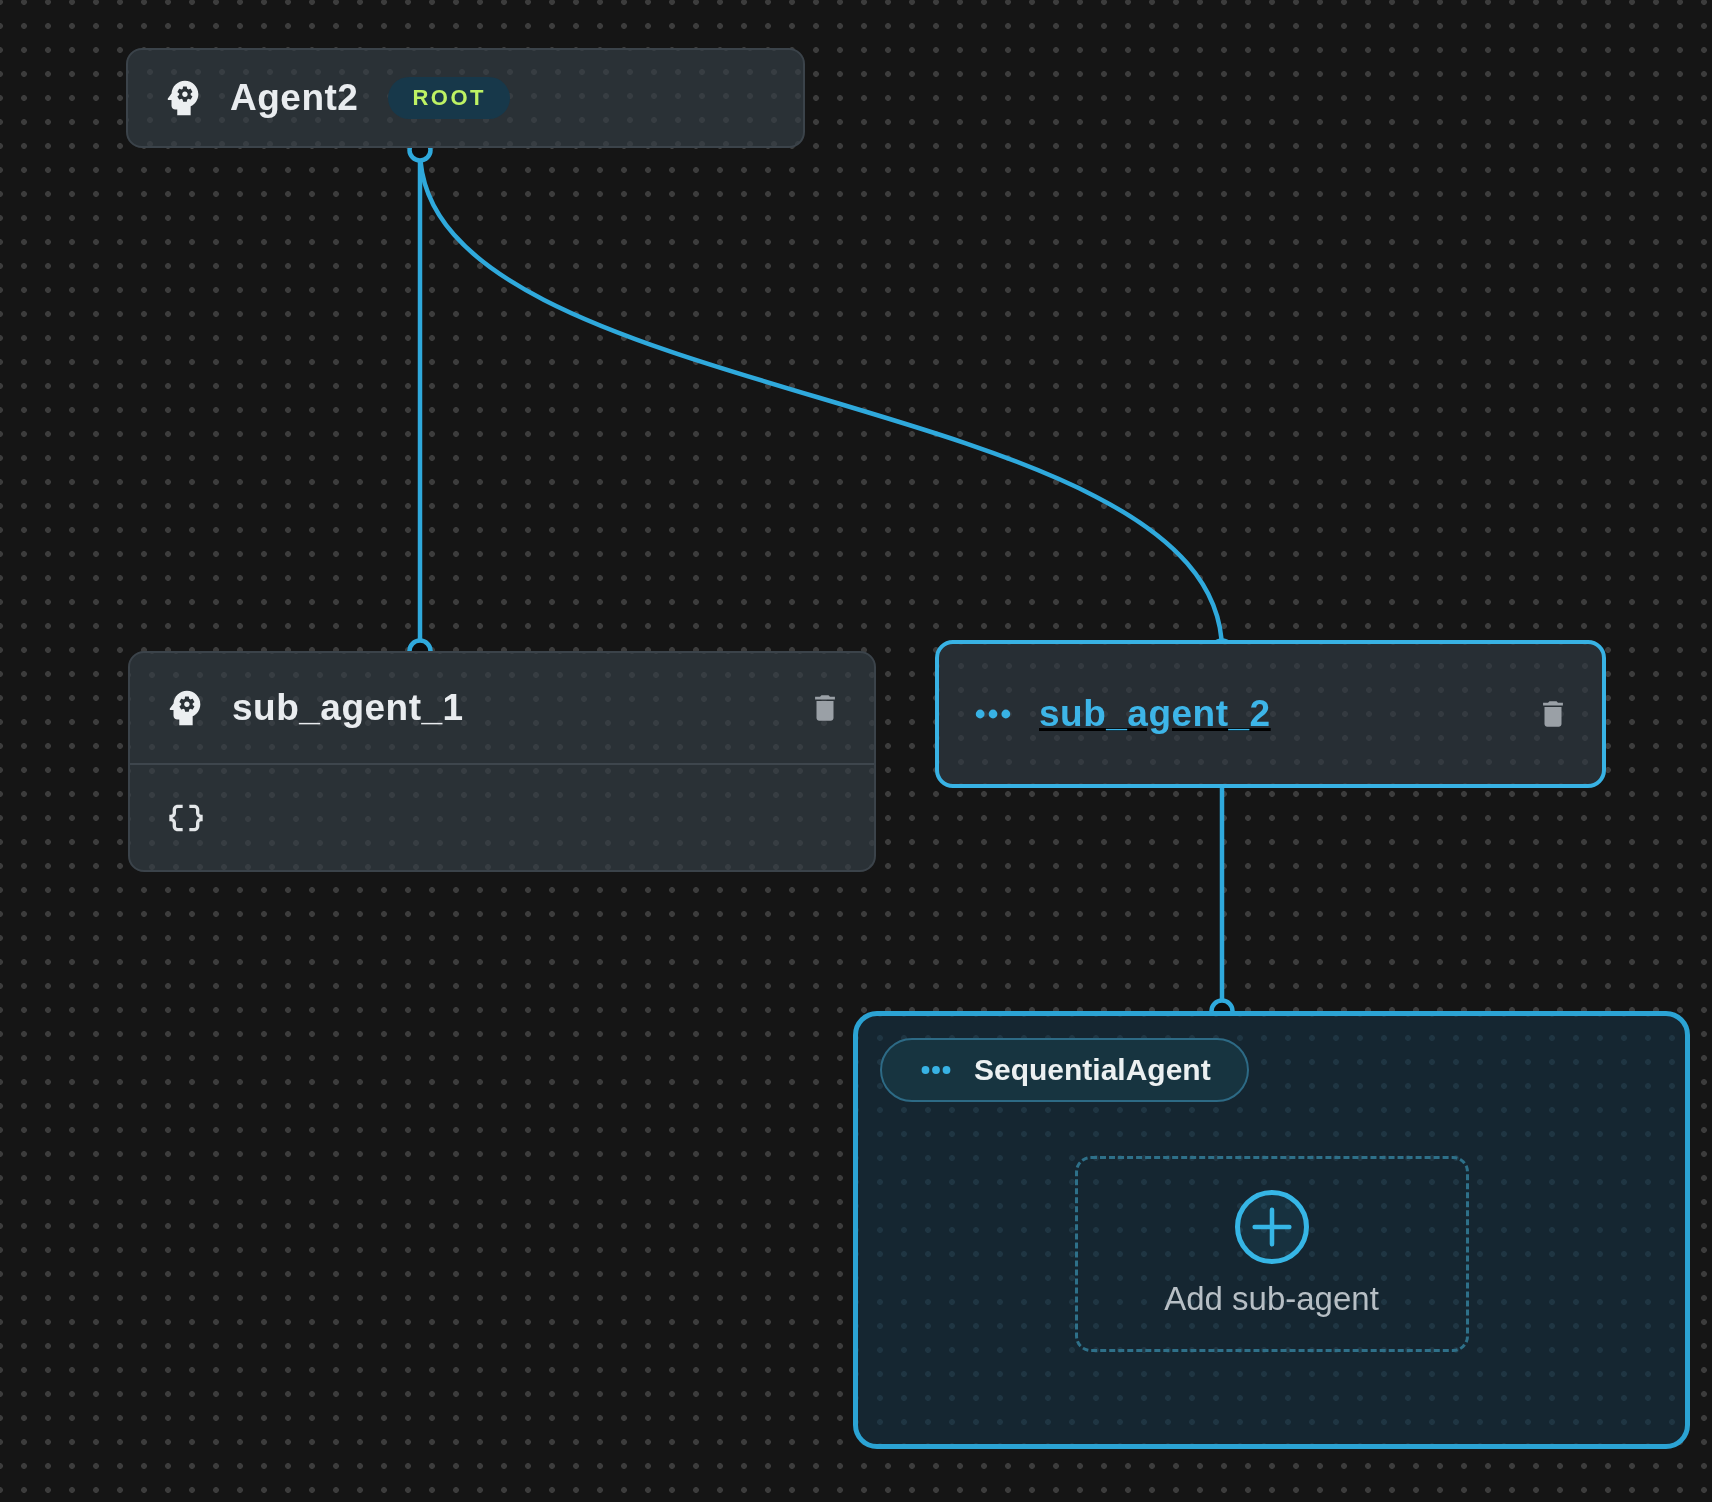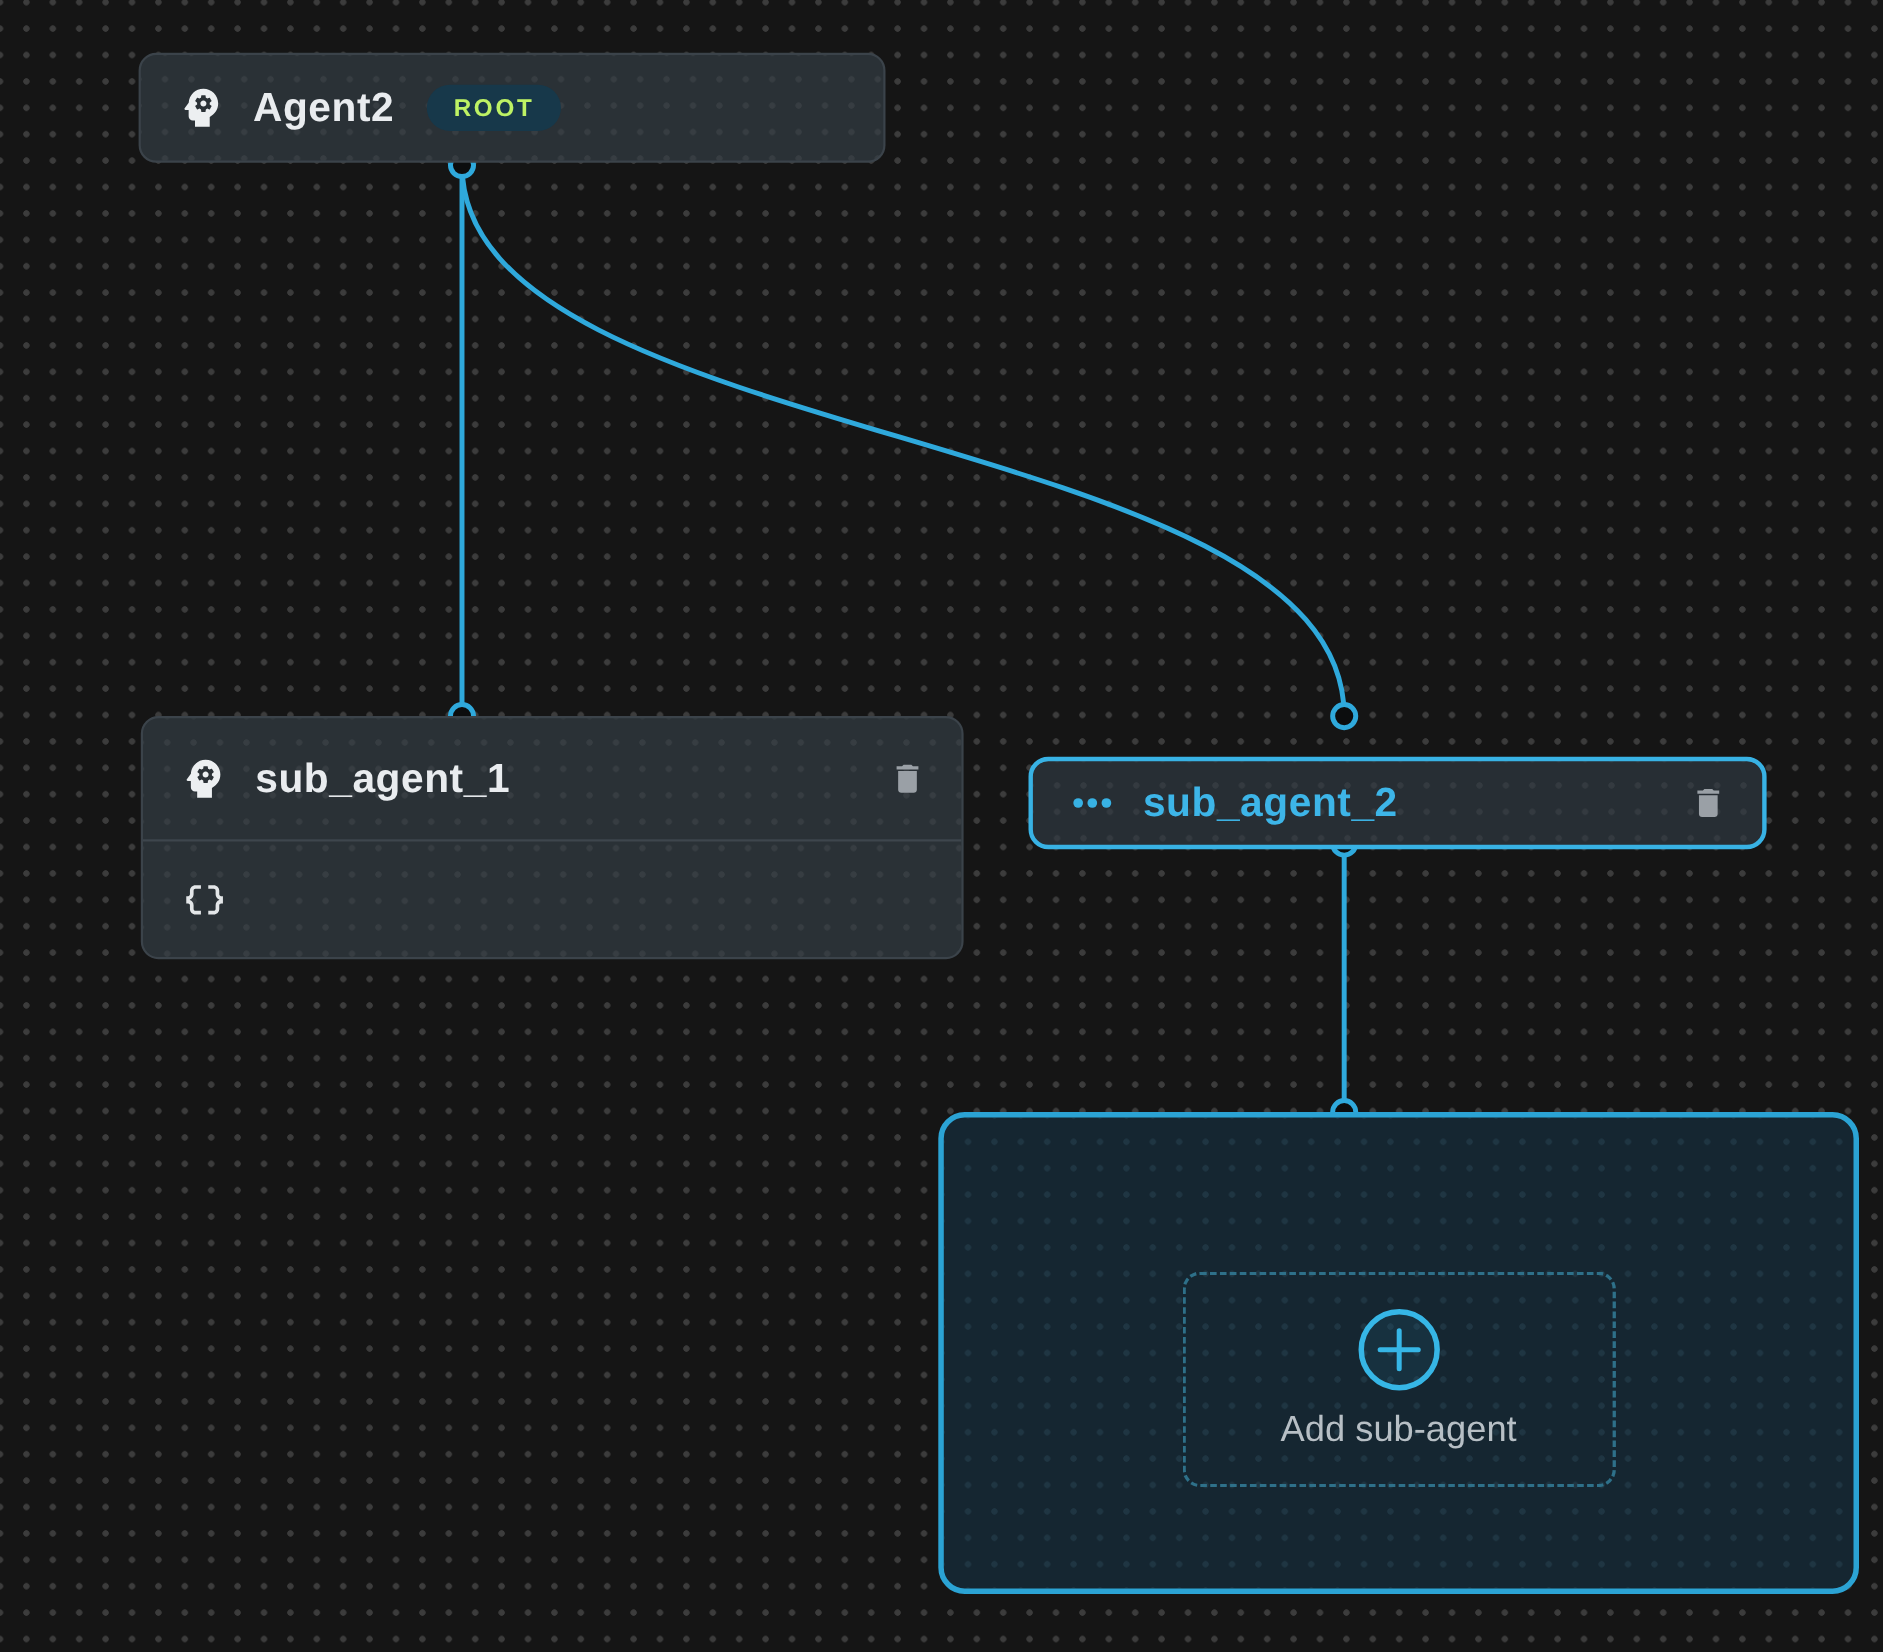--- a/index.html
+++ b/index.html
@@ -31,21 +31,21 @@
     display:inline-flex;align-items:center;justify-content:center;
   }
   
   #node-agent2{left:78px;top:48px;width:679px;height:100px;}
   
   #node-sub1{left:80px;top:651px;width:748px;height:221px;}
   #node-sub1 .node-header{height:112px;border-bottom:2px solid #3e464d;}
   .tool-row{display:flex;align-items:center;height:105px;padding:0 36px;gap:28px;box-sizing:border-box;}
   .tool-text{font-size:31px;color:#dde1e4;white-space:nowrap;overflow:hidden;text-overflow:clip;}
   
-  #node-sub2{left:887px;top:688px;width:671px;height:84px;border:4px solid #38b2e4;border-radius:18px;background-color:#272e34;}
+  #node-sub2{left:887px;top:640px;width:671px;height:148px;border:4px solid #38b2e4;border-radius:18px;background-color:#272e34;text-decoration:underline;}
   #node-sub2 .node-title{color:#3db5e8;font-weight:700;}
   
   #group{
     left:805px;top:1011px;width:837px;height:438px;
     background-color:#152631;
     background-image:radial-gradient(circle,rgba(120,190,220,0.10) 2.6px,transparent 3.2px);
     background-size:24px 24px;background-position:10px 10px;
     border:5px solid #2ba3d4;border-radius:24px;
   }
   .group-pill{
@@ -139,20 +139,30 @@
         <span class="icon">
           <svg width="34" height="34" viewBox="0 0 24 24" fill="#9aa0a6">
               <path d="M6 19c0 1.1.9 2 2 2h8c1.1 0 2-.9 2-2V7H6v12zM19 4h-3.5l-1-1h-5l-1 1H5v2h14V4z"></path>
             </svg>
         </span>
       </button>
     </div>
   </div>
 
   <div class="node" id="group">
+    <div class="group-pill">
+      <span class="icon">
+        <svg width="36" height="36" viewBox="0 0 24 24" fill="#38b2e4">
+            <circle cx="5" cy="12" r="2.6"></circle>
+            <circle cx="12" cy="12" r="2.6"></circle>
+            <circle cx="19" cy="12" r="2.6"></circle>
+          </svg>
+      </span>
+      <span>SequentialAgent</span>
+    </div>
     <div class="add-zone">
       <div class="plus-circle">
         <svg width="52" height="52" viewBox="0 0 24 24">
             <path d="M12 4v16M4 12h16" stroke="#36b6e6" stroke-width="2.1" stroke-linecap="round" fill="none"></path>
           </svg>
       </div>
       <span class="add-label">Add sub-agent</span>
     </div>
   </div>
 

